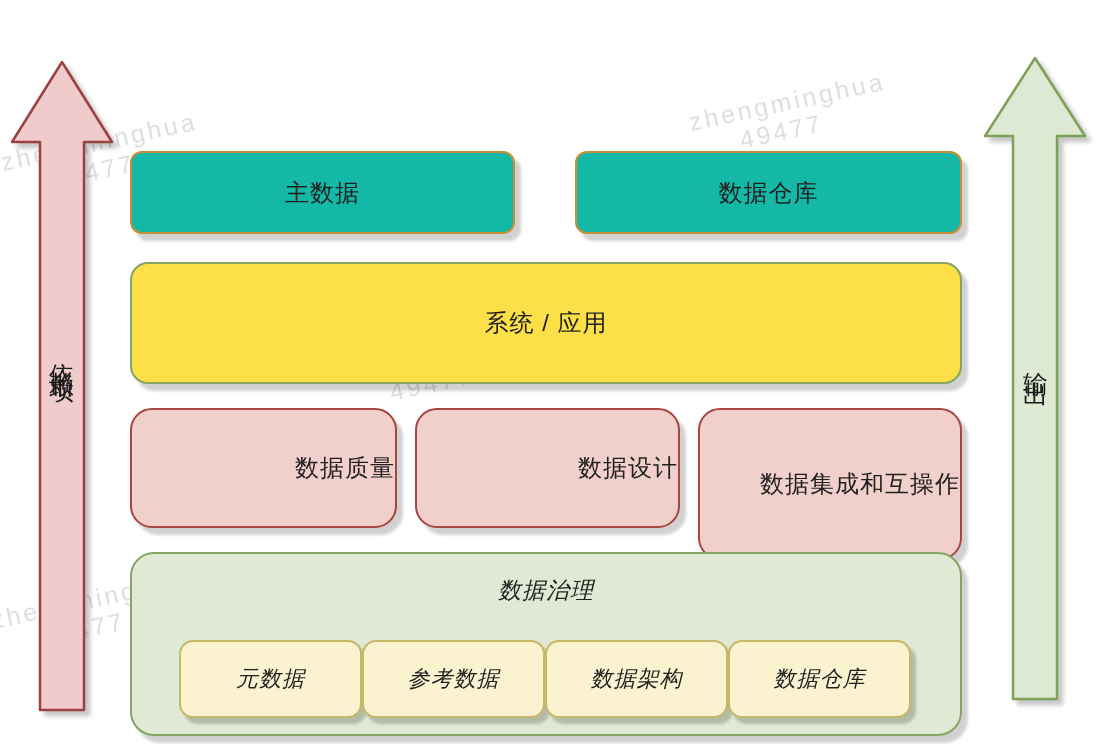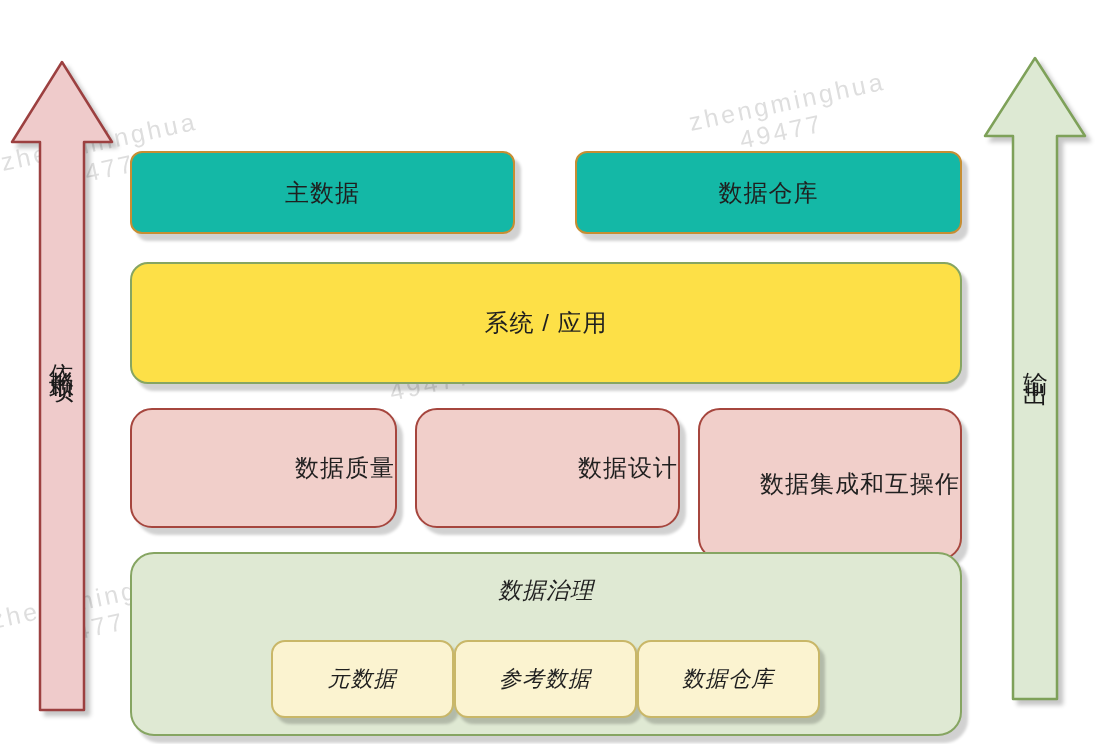--- a/index.html
+++ b/index.html
@@ -203,18 +203,21 @@
   <div id="box-governance">
     <div id="governance-title">数据治理</div>
     <div id="governance-children">
       <div class="gov-child">
         <span>元数据</span>
       </div>
       <div class="gov-child">
         <span>参考数据</span>
       </div>
       <div class="gov-child">
+        <span>数据架构</span>
+      </div>
+      <div class="gov-child">
         <span>数据仓库</span>
       </div>
     </div>
   </div>
 
 </div>
 
 </body></html>

